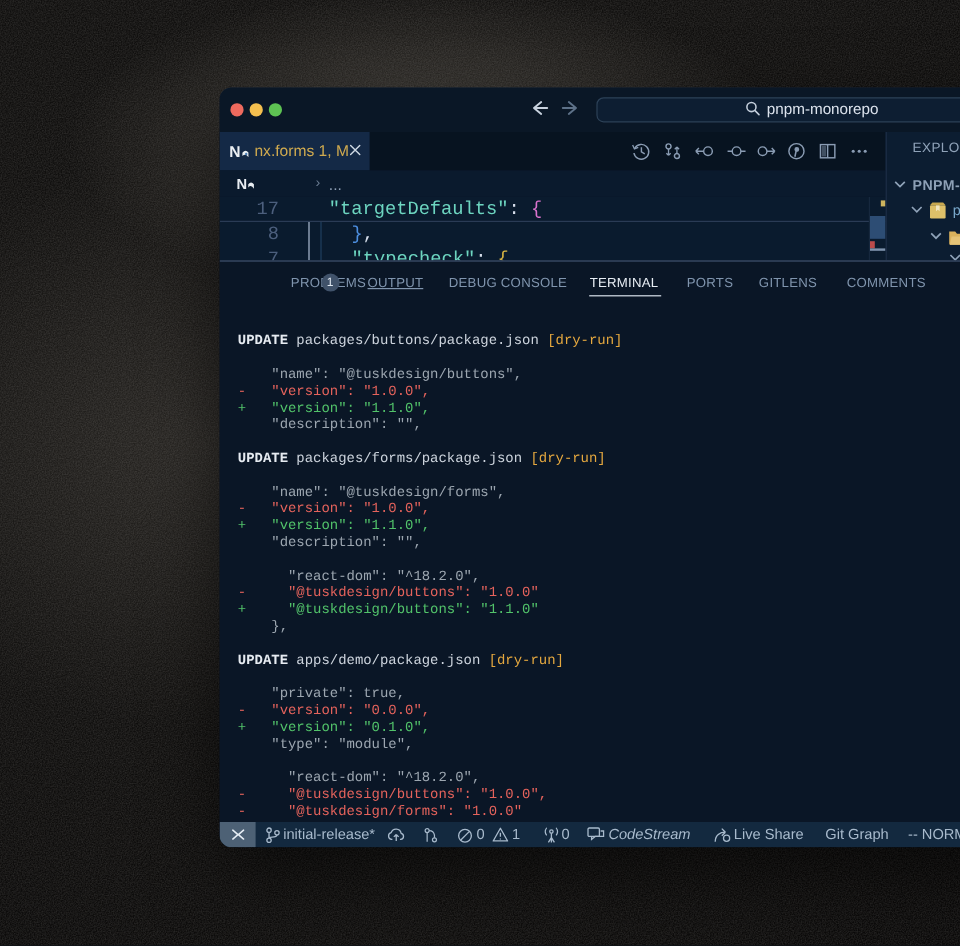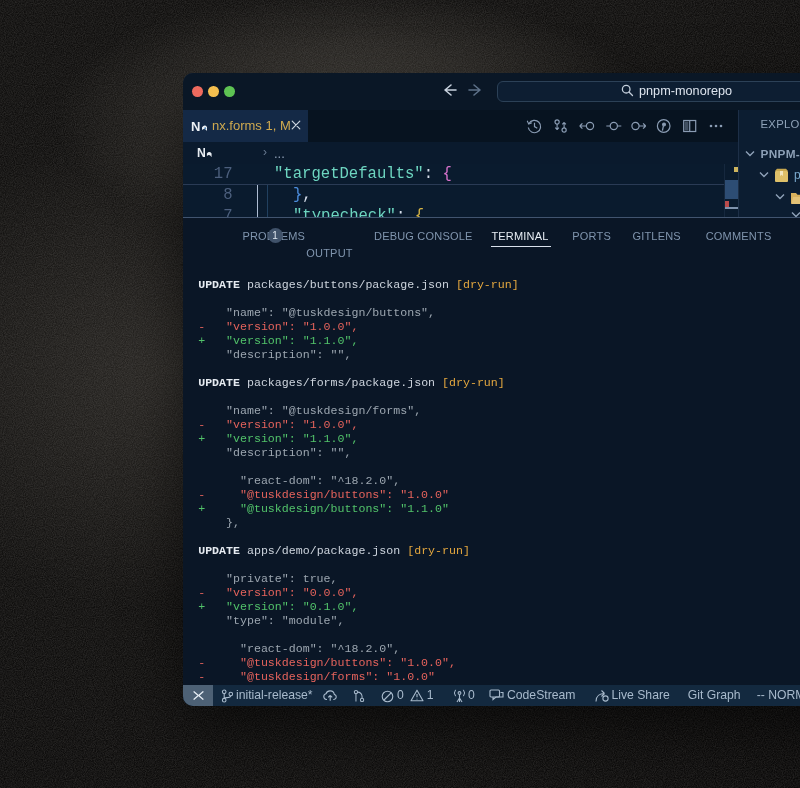--- a/index.html
+++ b/index.html
@@ -206,21 +206,21 @@
       <path d="M3 7 H16 L14.5 14 H1.5 Z" fill="#e5c377"></path>
     </svg>
     <svg class="abs" style="left:52px;top:101px;" width="10" height="7" viewBox="0 0 10 7">
         <path d="M1 1.5 L5 5.5 L9 1.5" stroke="#8fa2b8" stroke-width="1.4" fill="none"></path>
       </svg>
   </div>
 
   <div id="panel" class="abs">
     <div class="ptab" style="left:15.4px;top:7px;margin-left:44px;">PROBLEMS</div>
     <div class="abs" style="left:84.5px;top:10.5px;width:15px;height:15px;border-radius:50%;background:#40526a;color:#dfe7f0;font-size:10px;text-align:center;line-height:15px;">1</div>
-    <div class="ptab" style="left:123.3px;top:24px;">OUTPUT</div>
+    <div class="ptab" style="left:123.3px;top:7px;text-decoration:underline;">OUTPUT</div>
     <div class="ptab" style="left:191px;top:7px;">DEBUG CONSOLE</div>
     <div class="ptab" style="left:308.4px;top:7px;color:#e7edf4;">TERMINAL</div>
     <div class="abs" style="left:308.4px;top:28.5px;width:60px;height:1px;background:#d9e1ec;"></div>
     <div class="ptab" style="left:389.3px;top:7px;">PORTS</div>
     <div class="ptab" style="left:449.4px;top:7px;">GITLENS</div>
     <div class="ptab" style="left:522.7px;top:7px;">COMMENTS</div>
     <div id="term"><span class="w">UPDATE</span><span class="p"> packages/buttons/package.json </span><span class="y">[dry-run]</span>
 
     "name": "@tuskdesign/buttons",
 <span class="r">-   "version": "1.0.0",</span>
@@ -287,21 +287,21 @@
     <svg class="abs" style="left:269px;top:3.5px;" width="15" height="14" viewBox="0 0 15 14" fill="none" stroke="#a8bacc" stroke-width="1.1">
       <path d="M7.5 5.5 V13 M5 13 l2.5 -4 2.5 4"></path>
       <circle cx="7.5" cy="4" r="1.4"></circle>
       <path d="M3.6 7.2 a5.3 5.3 0 0 1 0 -6.4 M11.4 0.8 a5.3 5.3 0 0 1 0 6.4" stroke-width="1"></path>
     </svg>
     <div class="sitem" style="left:285px;">0</div>
     <svg class="abs" style="left:305.6px;top:4px;" width="15" height="13" viewBox="0 0 15 13" fill="none" stroke="#a8bacc" stroke-width="1.1">
       <rect x="1" y="1" width="9.5" height="7" rx="1"></rect>
       <path d="M4 8 v2.5 l3 -2.5 H14 V3.5 h-2.5"></path>
     </svg>
-    <div class="sitem" style="left:324px;">CodeStream</div>
+    <div class="sitem" style="left:324px;font-style:italic;">CodeStream</div>
     <svg class="abs" style="left:410.8px;top:3.5px;" width="15" height="14" viewBox="0 0 15 14" fill="none" stroke="#a8bacc" stroke-width="1.1">
       <path d="M2 12.5 C2 7 6 4.5 10.5 4.5 M10.5 4.5 l-3 -3 M10.5 4.5 l-3 3"></path>
       <circle cx="11.5" cy="9.5" r="2.6"></circle>
     </svg>
     <div class="sitem" style="left:428.5px;">Live Share</div>
     <div class="sitem" style="left:504.8px;">Git Graph</div>
     <div class="sitem" style="left:573.7px;">-- NORMAL --</div>
   </div>
 </div>
 

